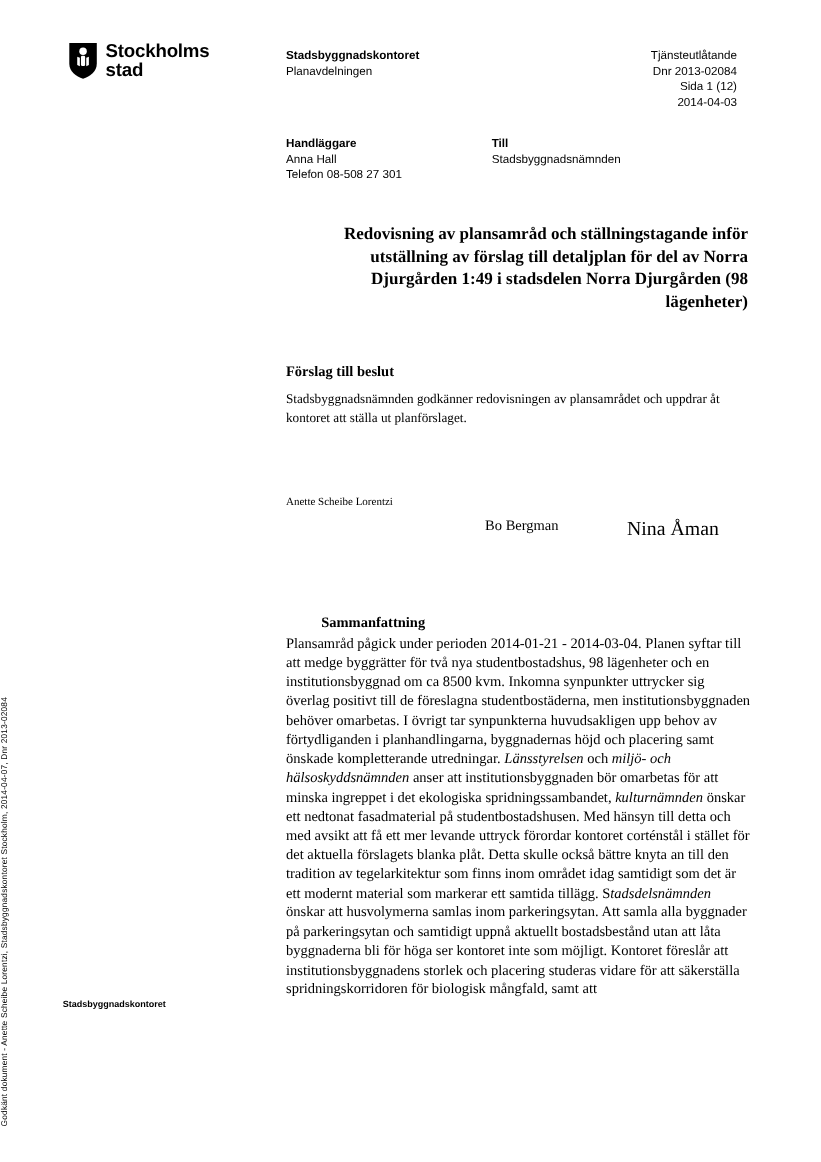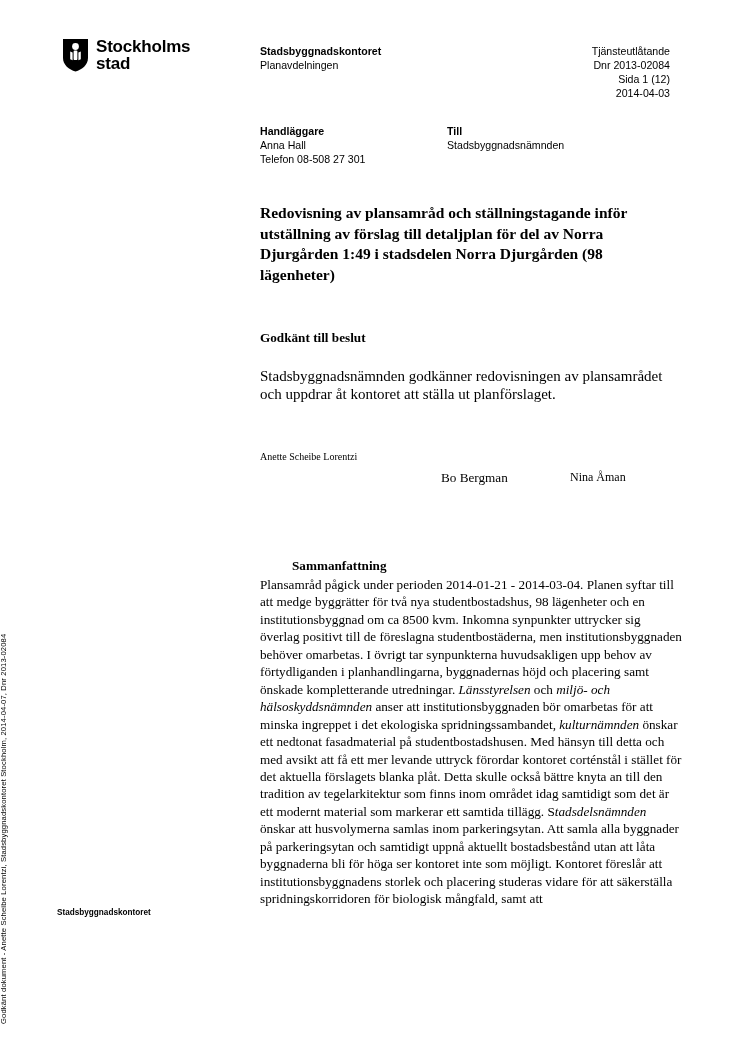--- a/index.html
+++ b/index.html
@@ -97,56 +97,57 @@
   
   .doc-title {
     position: absolute;
     left: 260px;
     top: 203px;
     width: 420px;
     font-family: "Liberation Serif", serif;
     font-weight: bold;
     font-size: 15.5px;
     line-height: 20.5px;
+    text-align: right;
   }
 
   .sec-beslut-h {
     position: absolute;
     left: 260px;
     top: 330px;
     font-family: "Liberation Serif", serif;
     font-weight: bold;
     font-size: 13.2px;
   }
   .sec-beslut-p {
     position: absolute;
     left: 260px;
-    top: 368px;
+    top: 354px;
     width: 420px;
-    font-size: 15px;
+    font-size: 12px;
     line-height: 17.5px;
   }
 
   .sign-1 {
     position: absolute;
     left: 260px;
     top: 451px;
     font-size: 10px;
   }
   .sign-2 {
     position: absolute;
     left: 441px;
     top: 470px;
     font-size: 13.2px;
   }
   .sign-3 {
     position: absolute;
     left: 570px;
     top: 470px;
-    font-size: 12px;
+    font-size: 18px;
   }
 
   .sec-samman-h {
     position: absolute;
     left: 260px;
     top: 558px;
     font-family: "Liberation Serif", serif;
     font-weight: bold;
     font-size: 13.2px;
     margin-left: 32px;
@@ -220,21 +221,21 @@
   <div>Telefon 08-508 27 301</div>
 </div>
 
 <div class="hdr-till">
   <div class="b">Till</div>
   <div>Stadsbyggnadsnämnden</div>
 </div>
 
 <div class="doc-title">Redovisning av plansamråd och ställningstagande inför utställning av förslag till detaljplan för del av Norra Djurgården 1:49 i stadsdelen Norra Djurgården (98 lägenheter)</div>
 
-<div class="sec-beslut-h">Godkänt till beslut</div>
+<div class="sec-beslut-h">Förslag till beslut</div>
 <div class="sec-beslut-p">Stadsbyggnadsnämnden godkänner redovisningen av plansamrådet och uppdrar åt kontoret att ställa ut planförslaget.</div>
 
 <div class="sign-1">Anette Scheibe Lorentzi</div>
 <div class="sign-2">Bo Bergman</div>
 <div class="sign-3">Nina Åman</div>
 
 <div class="sec-samman-h">Sammanfattning</div>
 <div class="sec-samman-p"><span>Plansamråd pågick under perioden 2014-01-21 - 2014-03-04. Planen syftar till att medge byggrätter för två nya studentbostadshus, 98 lägenheter och en institutionsbyggnad om ca 8500 kvm. Inkomna synpunkter uttrycker sig överlag positivt till de föreslagna studentbostäderna, men institutionsbyggnaden behöver omarbetas. I övrigt tar synpunkterna huvudsakligen upp behov av förtydliganden i planhandlingarna, byggnadernas höjd och placering samt önskade kompletterande utredningar. </span><em>Länsstyrelsen</em><span> och </span><em>miljö- och hälsoskyddsnämnden</em><span> anser att institutionsbyggnaden bör omarbetas för att minska ingreppet i det ekologiska spridningssambandet, </span><em>kulturnämnden</em><span> önskar ett nedtonat fasadmaterial på studentbostadshusen. Med hänsyn till detta och med avsikt att få ett mer levande uttryck förordar kontoret corténstål i stället för det aktuella förslagets blanka plåt. Detta skulle också bättre knyta an till den tradition av tegelarkitektur som finns inom området idag samtidigt som det är ett modernt material som markerar ett samtida tillägg. S</span><em>tadsdelsnämnden</em><span> önskar att husvolymerna samlas inom parkeringsytan. Att samla alla byggnader på parkeringsytan och samtidigt uppnå aktuellt bostadsbestånd utan att låta byggnaderna bli för höga ser kontoret inte som möjligt. Kontoret föreslår att institutionsbyggnadens storlek och placering studeras vidare för att säkerställa spridningskorridoren för biologisk mångfald, samt att</span></div>
 
 <div class="footer-block">

